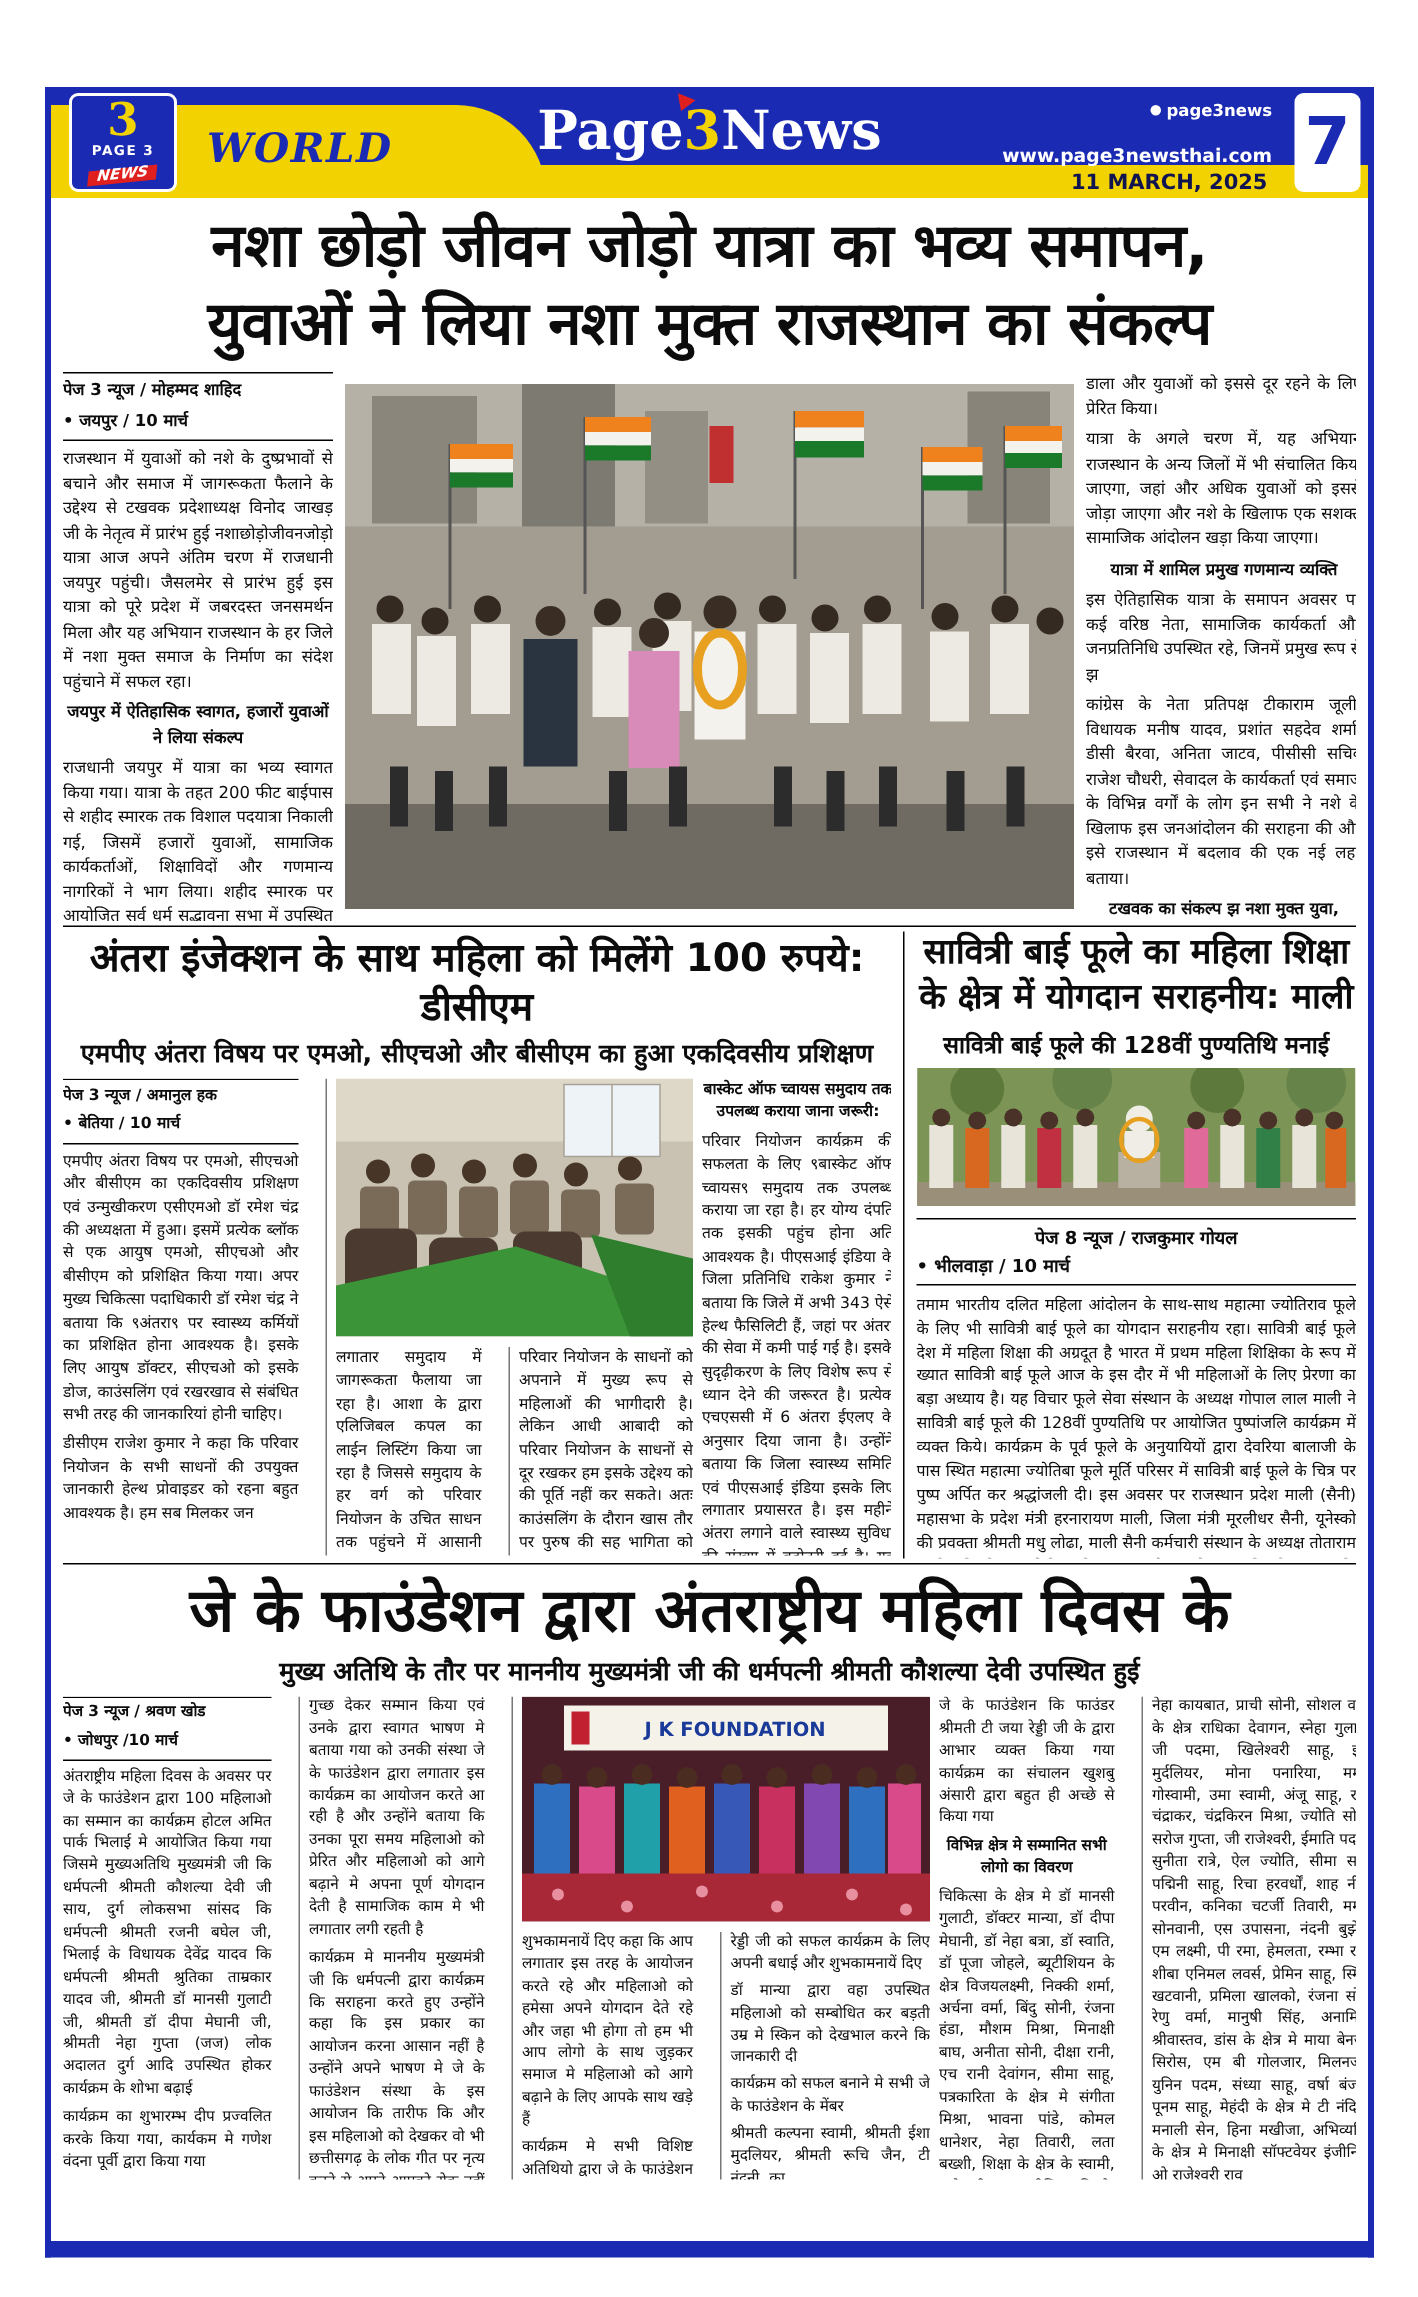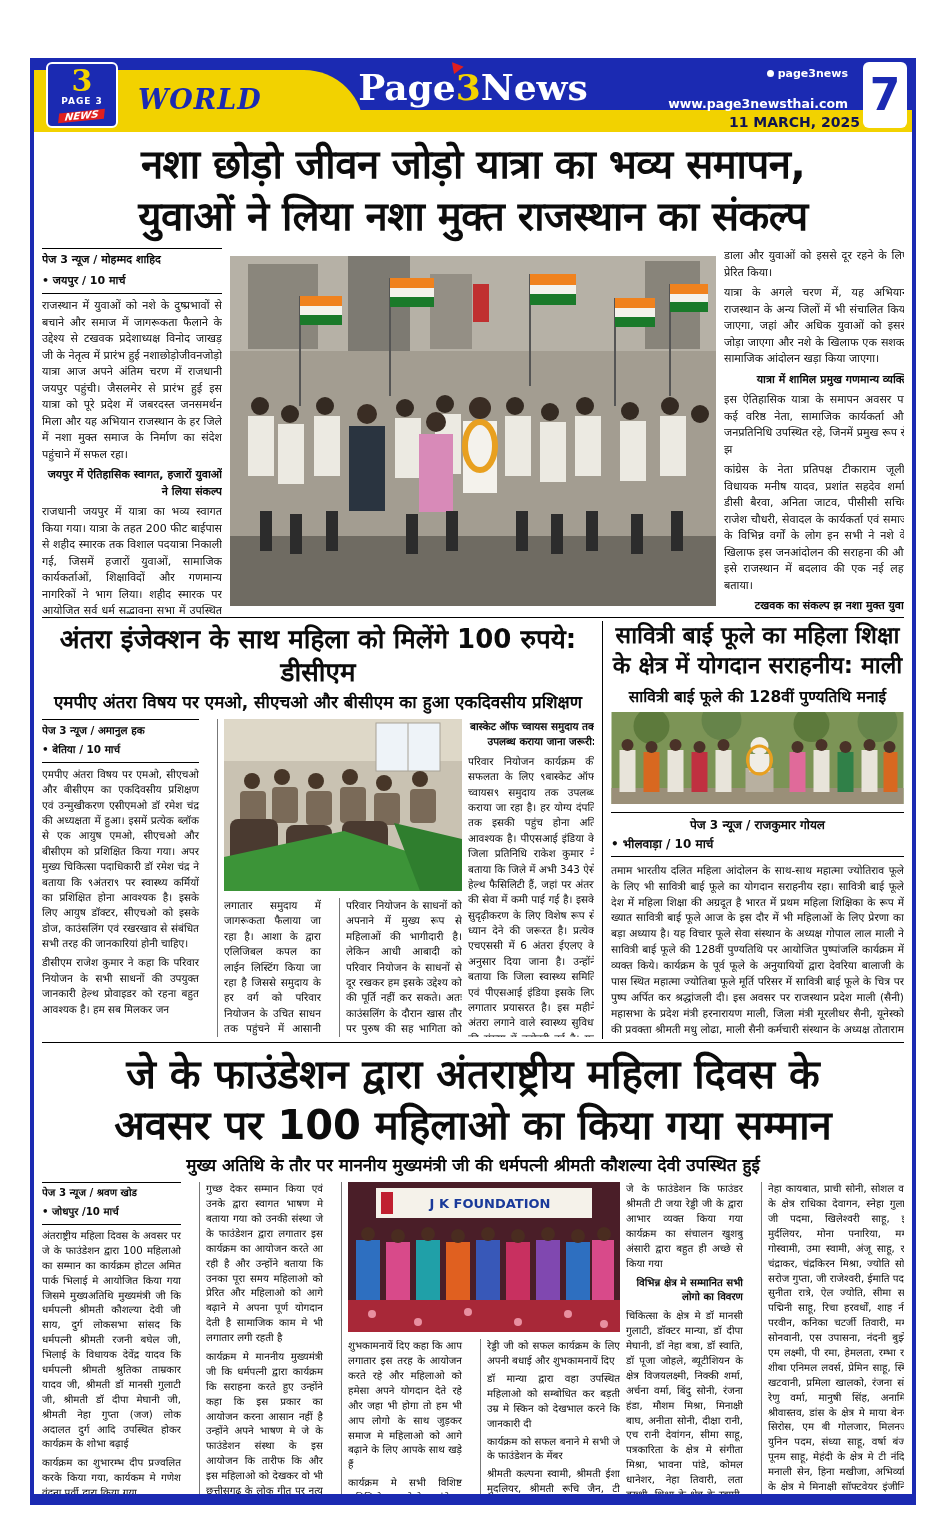--- a/index.html
+++ b/index.html
@@ -21,29 +21,29 @@
   .world{position:absolute;left:104px;top:26px;color:var(--blue);font-family:"DejaVu Serif",serif;font-style:italic;font-weight:bold;font-size:27px;letter-spacing:1px;}
   .masthead{position:absolute;left:50%;top:8px;transform:translateX(-50%);font-family:"DejaVu Serif",serif;font-weight:bold;font-size:36px;color:#fff;white-space:nowrap;}
   .masthead .m3{color:var(--yellow);position:relative;}
   .masthead .m3::before{content:"";position:absolute;left:-4px;top:-4px;width:12px;height:12px;background:var(--red);clip-path:polygon(0 0,100% 40%,20% 100%);}
   .hdr-right-txt{position:absolute;right:64px;top:9px;text-align:right;color:#fff;}
   .social-line{font-size:11px;font-weight:bold;display:flex;align-items:center;gap:4px;justify-content:flex-end;}
   .dot-ic{width:7px;height:7px;border-radius:50%;background:#fff;display:inline-block;}
   .website{font-size:12.5px;font-weight:bold;margin-top:16px;}
   .pageno-box{position:absolute;right:5px;top:4px;width:44px;height:66px;background:#fff;border-radius:6px;text-align:center;}
   .pageno{color:var(--blue);font-weight:bold;font-size:44px;line-height:66px;}
-  .hdr-date{position:absolute;right:52px;bottom:2px;color:var(--navy);font-weight:bold;font-size:14px;margin-left:16px;}
+  .hdr-date{position:absolute;right:67px;bottom:2px;color:var(--navy);font-weight:bold;font-size:14px;margin-left:16px;}
 
   
   .content{padding:4px 8px 0 8px;}
   .hl-main{font-size:40px;font-weight:bold;text-align:center;line-height:1.3;letter-spacing:-0.5px;margin:2px 0 6px;}
   .lead-grid{display:grid;grid-template-columns:180px 486px 184px;gap:8px;height:366px;overflow:hidden;}
   .colm{overflow:hidden;}
   .colm p{font-size:11px;line-height:1.5;text-align:justify;margin:0 0 4px;}
-  .colm p.bold-head{font-weight:bold;text-align:right;}
+  .colm p.bold-head{font-weight:bold;text-align:center;}
   .byline-block{border-top:1.5px solid #000;padding-top:3px;}
   .byline{font-weight:bold;font-size:12px;text-align:center;margin:0;}
   .dateline{font-weight:bold;font-size:12px;text-align:left;margin:2px 0 0;border-bottom:1.5px solid #000;padding-bottom:4px;margin-bottom:6px;}
   .photo-frame{width:100%;height:100%;}
   .caption-row{display:flex;justify-content:space-between;gap:14px;font-size:11px;font-weight:600;margin:3px 0 4px;padding:0 2px;}
   .caption-row span{white-space:nowrap;overflow:hidden;}
   .hrule{border-top:1.5px solid #000;margin:3px 0;}
 
   
   .mid-grid{display:grid;grid-template-columns:552px 1fr;gap:8px;}
@@ -303,33 +303,32 @@
               <circle cx="234" cy="35" r="6"></circle>
               <circle cx="258" cy="33" r="6"></circle>
               <circle cx="278" cy="35" r="6"></circle>
           </g>
           <rect x="134" y="56" width="28" height="24" fill="#b8b0a0"></rect>
           <circle cx="148" cy="34" r="9" fill="#f0ede6"></circle>
           <rect x="138" y="42" width="20" height="18" fill="#f0ede6"></rect>
           <ellipse cx="148" cy="48" rx="12" ry="14" fill="none" stroke="#e8a020" stroke-width="3"></ellipse>
         </svg>
         <div class="byline-block" style="margin-top:4px;">
-          <p class="byline">पेज 3 न्यूज / राजकुमार गोयल</p>
+          <p class="byline">पेज 8 न्यूज / राजकुमार गोयल</p>
           <p class="dateline">• भीलवाड़ा / 10 मार्च</p>
         </div>
         <p class="sav-body">तमाम भारतीय दलित महिला आंदोलन के साथ-साथ महात्मा ज्योतिराव फूले के लिए भी सावित्री बाई फूले का योगदान सराहनीय रहा। सावित्री बाई फूले देश में महिला शिक्षा की अग्रदूत है भारत में प्रथम महिला शिक्षिका के रूप में ख्यात सावित्री बाई फूले आज के इस दौर में भी महिलाओं के लिए प्रेरणा का बड़ा अध्याय है। यह विचार फूले सेवा संस्थान के अध्यक्ष गोपाल लाल माली ने सावित्री बाई फूले की 128वीं पुण्यतिथि पर आयोजित पुष्पांजलि कार्यक्रम में व्यक्त किये। कार्यक्रम के पूर्व फूले के अनुयायियों द्वारा देवरिया बालाजी के पास स्थित महात्मा ज्योतिबा फूले मूर्ति परिसर में सावित्री बाई फूले के चित्र पर पुष्प अर्पित कर श्रद्धांजली दी। इस अवसर पर राजस्थान प्रदेश माली (सैनी) महासभा के प्रदेश मंत्री हरनारायण माली, जिला मंत्री मूरलीधर सैनी, यूनेस्को की प्रवक्ता श्रीमती मधु लोढा, माली सैनी कर्मचारी संस्थान के अध्यक्ष तोताराम माली, श्रीमती माया देवी माली, नानूराम गोयल, रोशन माली, चौथमल माली, देबीलाल रागस्या, लक्ष्मण सरिवाल सहित कई लोग उपस्थित थे।</p>
       </section>
     </div>
 
     <div class="hrule"></div>
 
     <section>
       <div class="jk-hl">
         <div>जे के फाउंडेशन द्वारा अंतराष्ट्रीय महिला दिवस के</div>
-        <div>अवसर पर 100 महिलाओ का किया गया सम्मान</div>
       </div>
       <div class="jk-sub">मुख्य अतिथि के तौर पर माननीय मुख्यमंत्री जी की धर्मपत्नी श्रीमती कौशल्या देवी उपस्थित हुई</div>
 
       <div class="jk-grid">
         <div class="colm vline">
           <div class="byline-block">
             <p class="byline">पेज 3 न्यूज / श्रवण खोड</p>
             <p class="dateline">• जोधपुर /10 मार्च</p>
           </div>
           <p>अंतराष्ट्रीय महिला दिवस के अवसर पर जे के फाउंडेशन द्वारा 100 महिलाओ का सम्मान का कार्यक्रम होटल अमित पार्क भिलाई मे आयोजित किया गया जिसमे मुख्यअतिथि मुख्यमंत्री जी कि धर्मपत्नी श्रीमती कौशल्या देवी जी साय, दुर्ग लोकसभा सांसद कि धर्मपत्नी श्रीमती रजनी बघेल जी, भिलाई के विधायक देवेंद्र यादव कि धर्मपत्नी श्रीमती श्रुतिका ताम्रकार यादव जी, श्रीमती डॉ मानसी गुलाटी जी, श्रीमती डॉ दीपा मेघानी जी, श्रीमती नेहा गुप्ता (जज) लोक अदालत दुर्ग आदि उपस्थित होकर कार्यक्रम के शोभा बढ़ाई</p>

